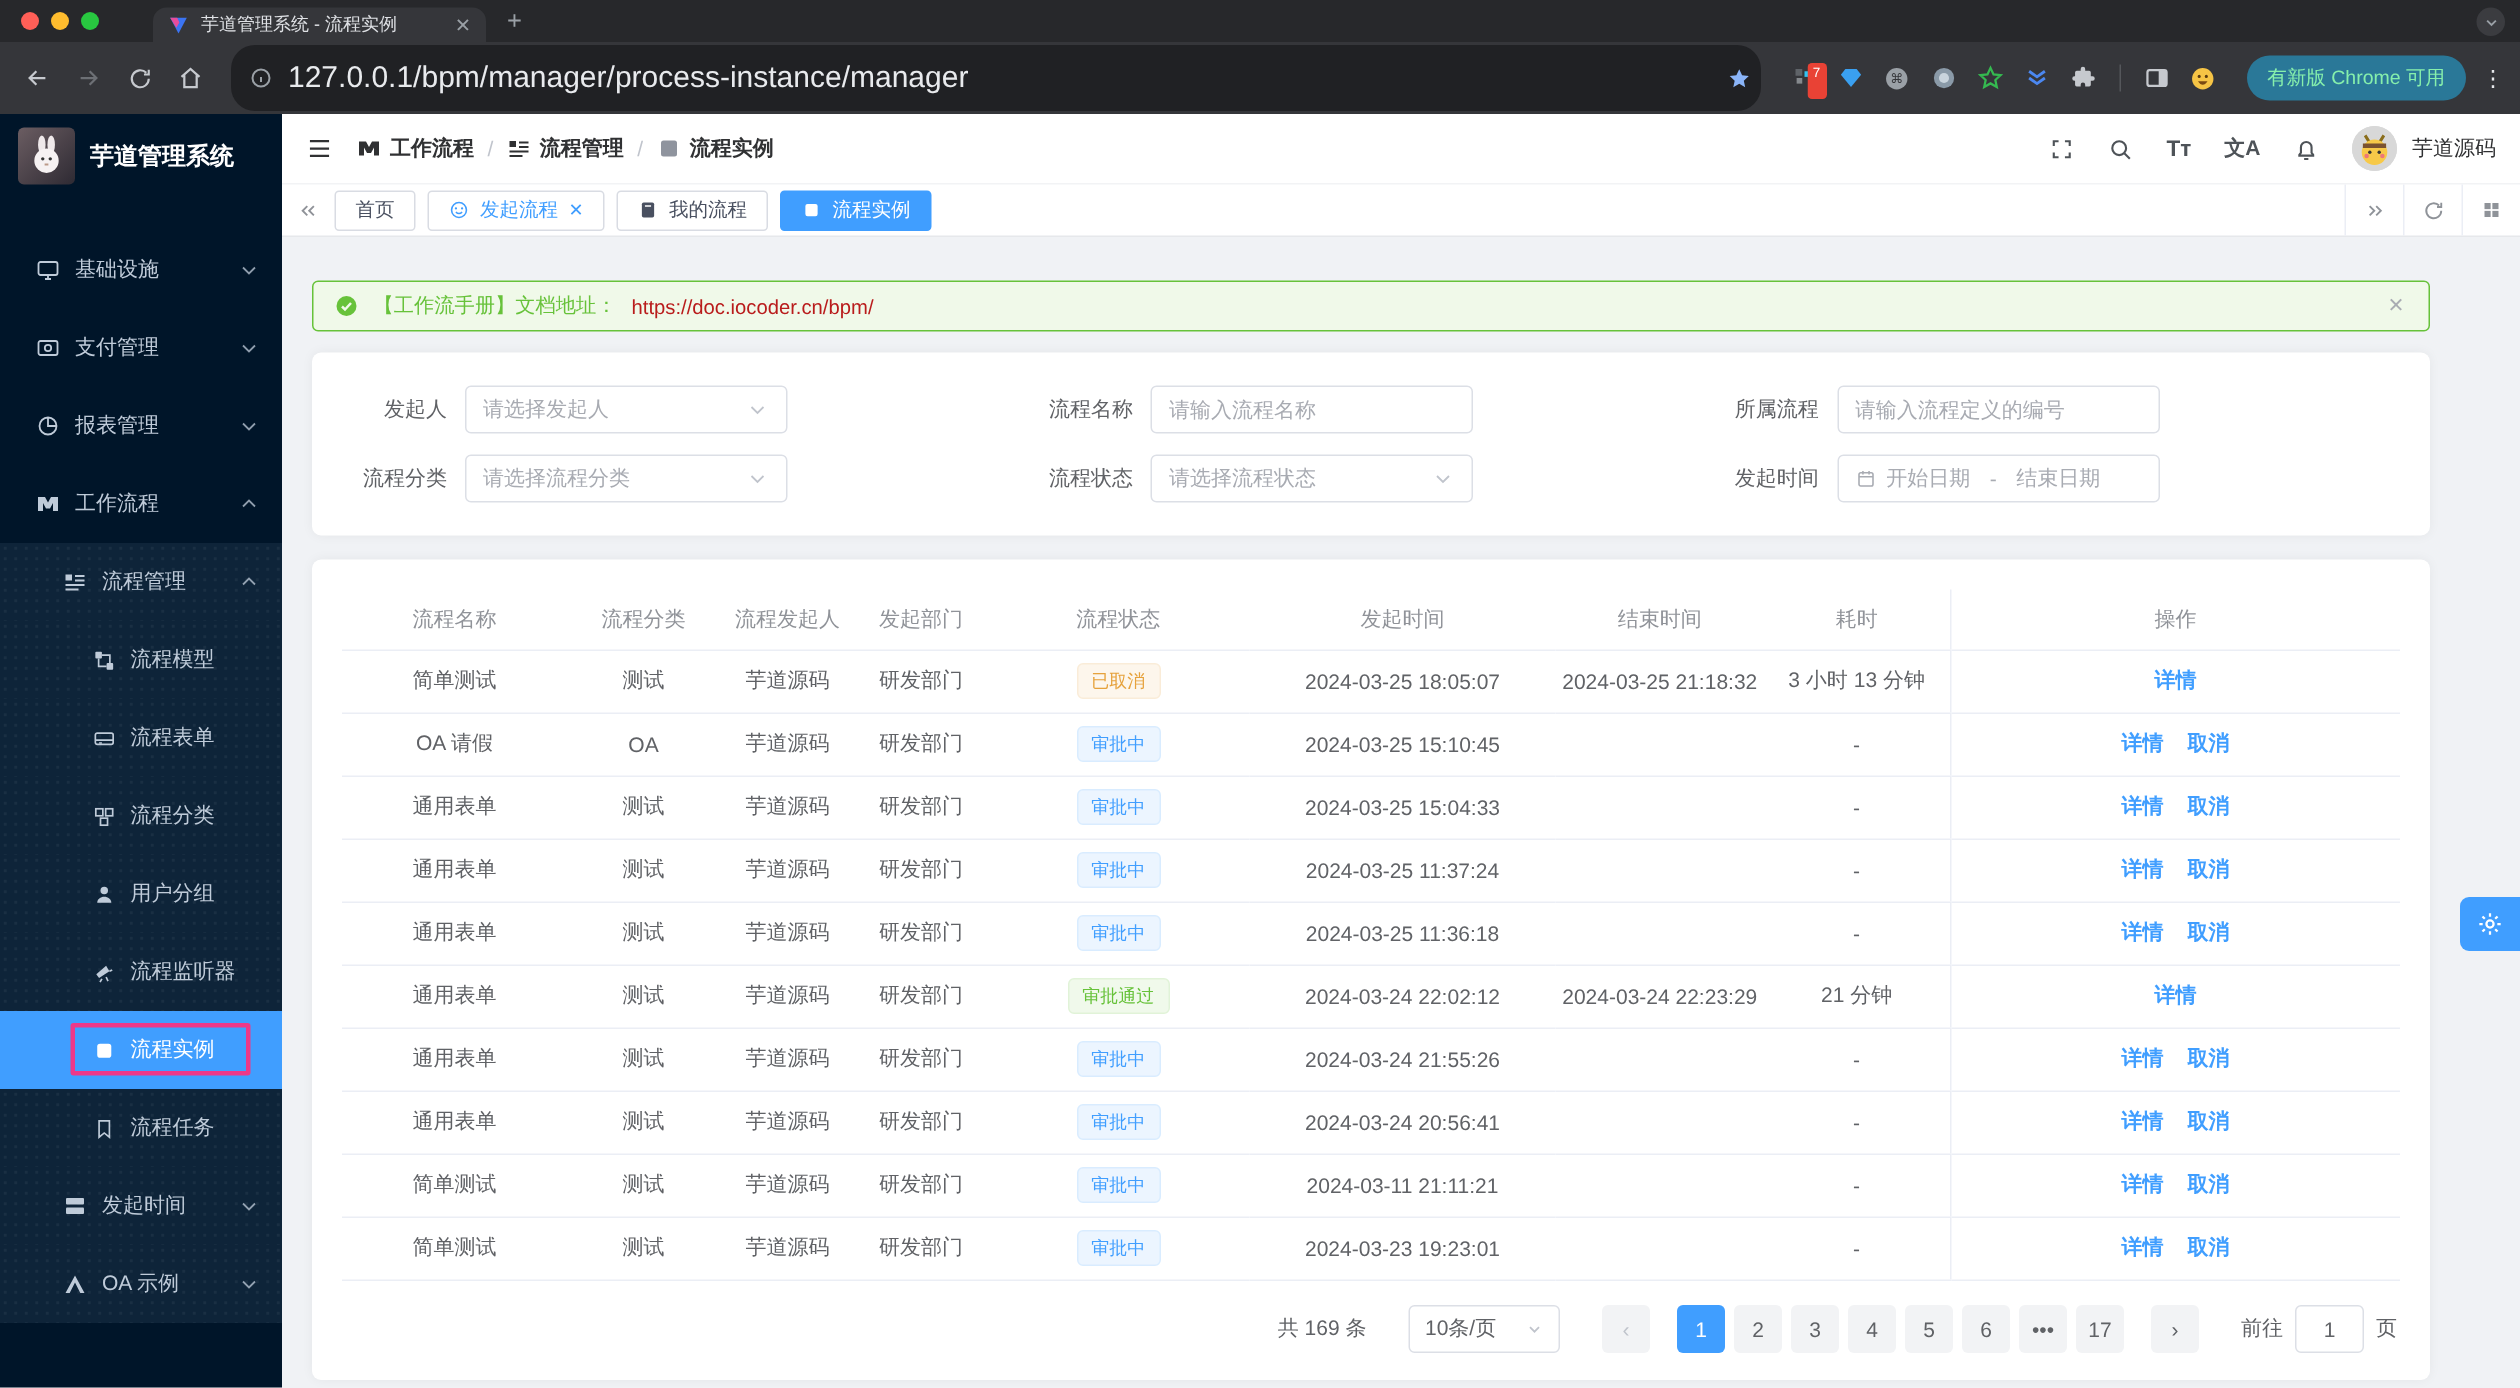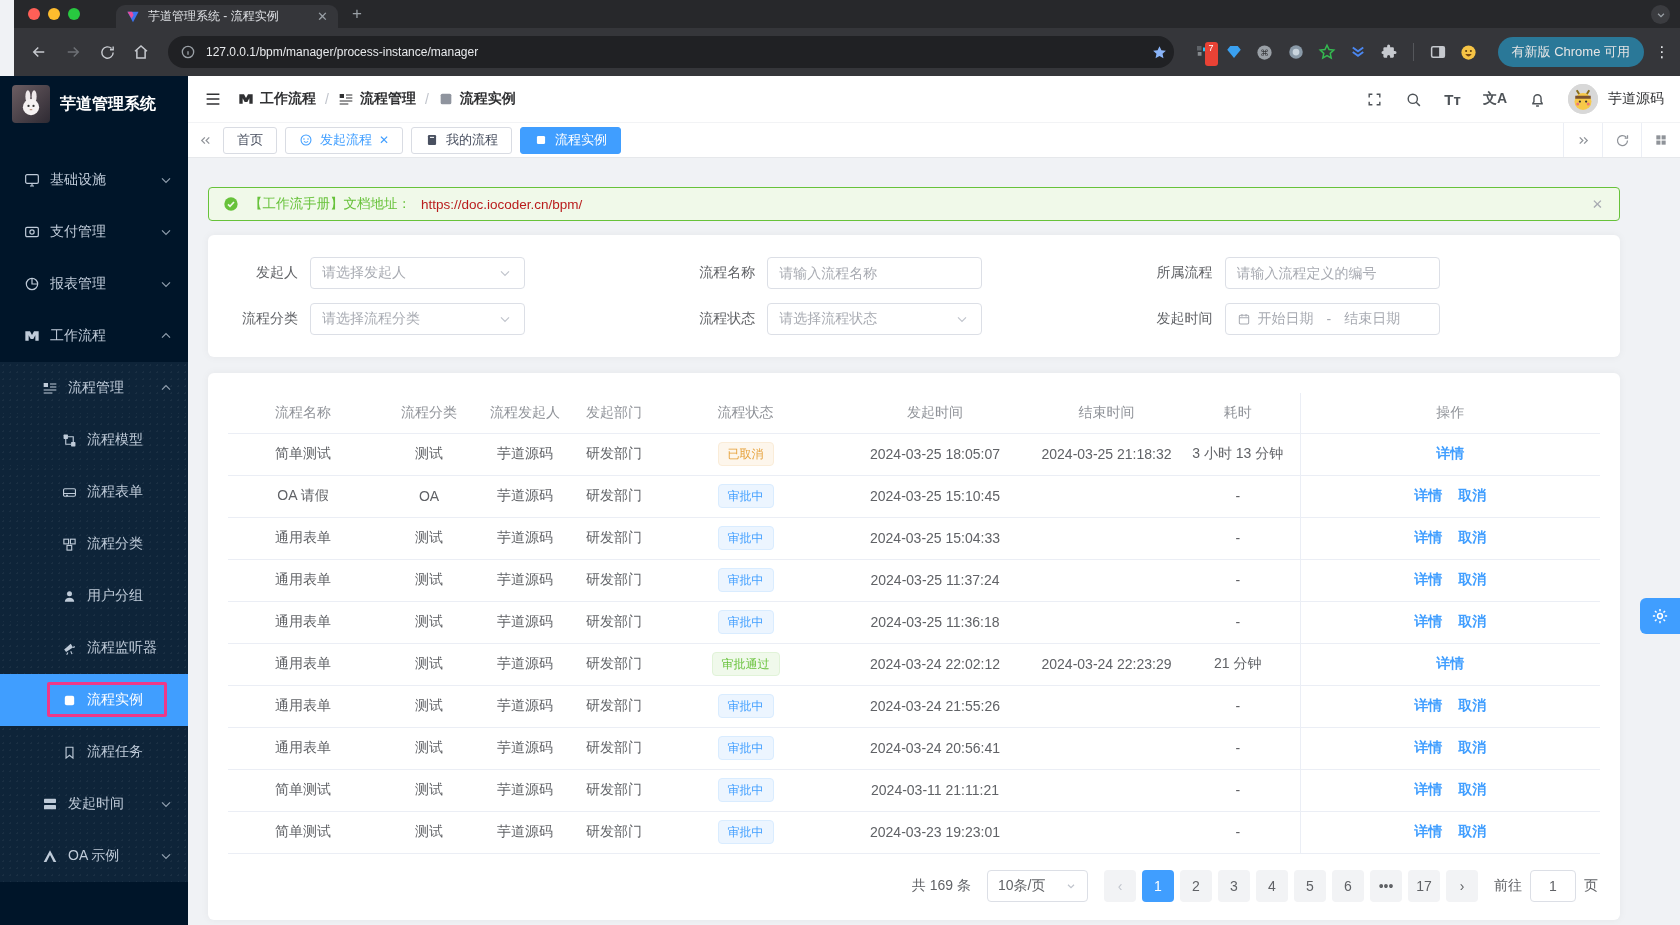--- a/index.html
+++ b/index.html
@@ -2,47 +2,47 @@
 <html style="--primary: #409eff; --hl: #ee3889;"><head>
 <meta charset="utf-8">
 <title>芋道管理系统 - 流程实例</title>
 <style>
   * { margin:0; padding:0; box-sizing:border-box; }
   html,body { width:1680px; height:925px; overflow:hidden;
     font-family:"Liberation Sans","DejaVu Sans",sans-serif; background:#f0f2f5; }
   .icon svg { display:block; }
 
   
-  .chrome { position:absolute; top:0; left:0; width:1680px; height:76px;padding-left:14px; }
+  .chrome { position:absolute; top:0; left:0; width:1680px; height:76px; }
   .tabstrip { height:28px; background:#27282b; display:flex; align-items:center; position:relative; }
   .traffic { display:flex; gap:8px; padding:0 10px 0 14px; }
   .tl { width:12px; height:12px; border-radius:50%; }
   .tl.red{background:#ff5f57}.tl.yellow{background:#febc2e}.tl.green{background:#28c840}
   .btab { margin-left:26px; margin-top:5px; height:23px; width:222px; background:#35363a;
     border-radius:9px 9px 0 0; display:flex; align-items:center; gap:8px; padding:0 10px;
     color:#dfe1e5; font-size:12px; }
   .btab .title { flex:1; white-space:nowrap; overflow:hidden; }
   .btab .x { color:#9aa0a6; font-size:13px; cursor:pointer; }
   .newtab { color:#9aa0a6; font-size:17px; margin-left:14px; cursor:pointer; }
   .tabsearch { position:absolute; right:10px; top:5px; width:19px; height:19px; border-radius:50%;
     background:#3b3c40; color:#9aa0a6; display:flex; align-items:center; justify-content:center; }
   .toolbar { height:48px; background:#35363a; display:flex; align-items:center; padding:0 10px; gap:4px; }
   .navbtn { width:30px; height:30px; border-radius:50%; display:flex; align-items:center;
     justify-content:center; color:#c6c9ce; }
   .navbtn.dim { color:#6d7075; }
-  .omnibox { flex:1; height:32px; margin:0 8px; background:#202124; border-radius:16px;
-    display:flex; align-items:center; gap:10px; padding:0 6px 0 12px; color:#e8eaed; font-size:12px; }
+  .omnibox { flex:1; height:44px; margin:0 8px; background:#202124; border-radius:16px;
+    display:flex; align-items:center; gap:10px; padding:0 6px 0 12px; color:#e8eaed; font-size:20px; }
   .omnibox .url { flex:1; white-space:nowrap; overflow:hidden; }
   .omnibox .star { color:#8ab4f8; }
   .extrow { display:flex; align-items:center; gap:9px; padding:0 6px; }
   .ext { position:relative; width:22px; height:22px; display:flex; align-items:center; justify-content:center; }
   .ext .badge { position:absolute; right:-4px; bottom:-3px; background:#e94235; color:#fff;
     font-size:9px; padding:0 3px; border-radius:3px; line-height:11px; }
   .vsep { width:1px; height:18px; background:#55575b; margin:0 4px; }
-  .chip { height:30px; border-radius:15px; background:#2a7898; color:#e5e5e5; font-size:13px;
+  .chip { height:30px; border-radius:15px; background:#2a7898; color:#86efac; font-size:13px;
     display:flex; align-items:center; padding:0 14px; margin:0 6px 0 8px; white-space:nowrap; }
   .kebab { color:#e8eaed; font-size:15px; letter-spacing:0; width:16px; text-align:center; }
 
   
   .app { position:absolute; top:76px; left:0; width:1680px; height:849px; }
 
   .sidebar { position:absolute; left:0; top:0; width:188px; height:849px; background:#001529;
     color:#bfcbd9; overflow:hidden; z-index:5; }
   .logo { height:56px; display:flex; align-items:center; gap:10px; padding:0 12px; }
   .logo-img { width:38px; height:38px; border-radius:4px; background:linear-gradient(135deg,#6b5d62,#2e2a33);
@@ -115,21 +115,21 @@
   th { height:40px; font-size:14px; font-weight:500; color:#909399; border-bottom:1px solid #ebeef5;
     text-align:center; }
   td { height:42px; font-size:14px; color:#606266; border-bottom:1px solid #ebeef5; text-align:center;
     white-space:nowrap; overflow:hidden; }
   th:last-child, td:last-child { border-left:1px solid #ebeef5; }
   .badge { display:inline-block; padding:0 9px; height:24px; line-height:22px; border-radius:4px;
     font-size:12px; border:1px solid transparent; }
   .alink { color:var(--primary,#409eff); font-weight:bold; text-decoration:none; margin:0 8px;
     cursor:pointer; }
 
-  .pagination { display:flex; align-items:center; justify-content:flex-end; gap:6px;
+  .pagination { display:flex; align-items:center; justify-content:flex-end; gap:18px;
     padding:16px 2px 2px; font-size:14px; color:#606266; }
   .ptotal { margin-right:10px; }
   .psel { width:101px; height:32px; border:1px solid #dcdfe6; border-radius:4px; display:flex;
     align-items:center; padding:0 10px; color:#606266; margin-right:10px; }
   .psel .chev { margin-left:auto; color:#c0c4cc; }
   .pbtn { min-width:32px; height:32px; padding:0 4px; background:#f2f3f5; border-radius:4px;
     display:flex; align-items:center; justify-content:center; color:#606266; cursor:pointer; }
   .pbtn.arrow { background:#f2f3f5; }
   .pbtn.disabled { color:#c0c4cc; cursor:default; }
   .pbtn.active { background:var(--primary,#409eff); color:#fff; }

